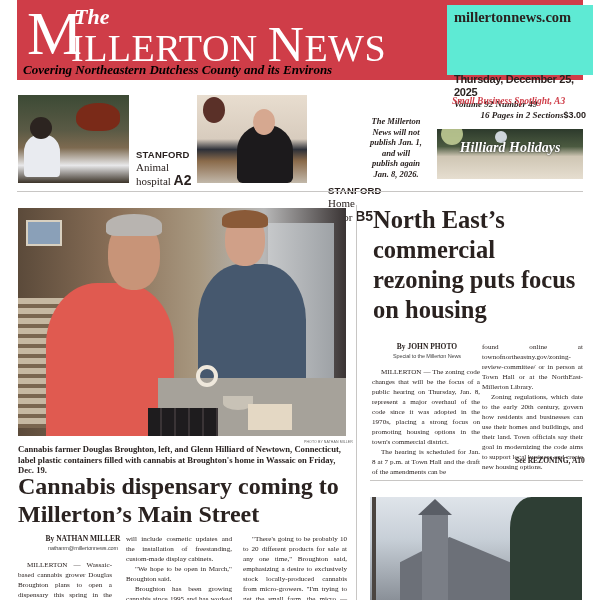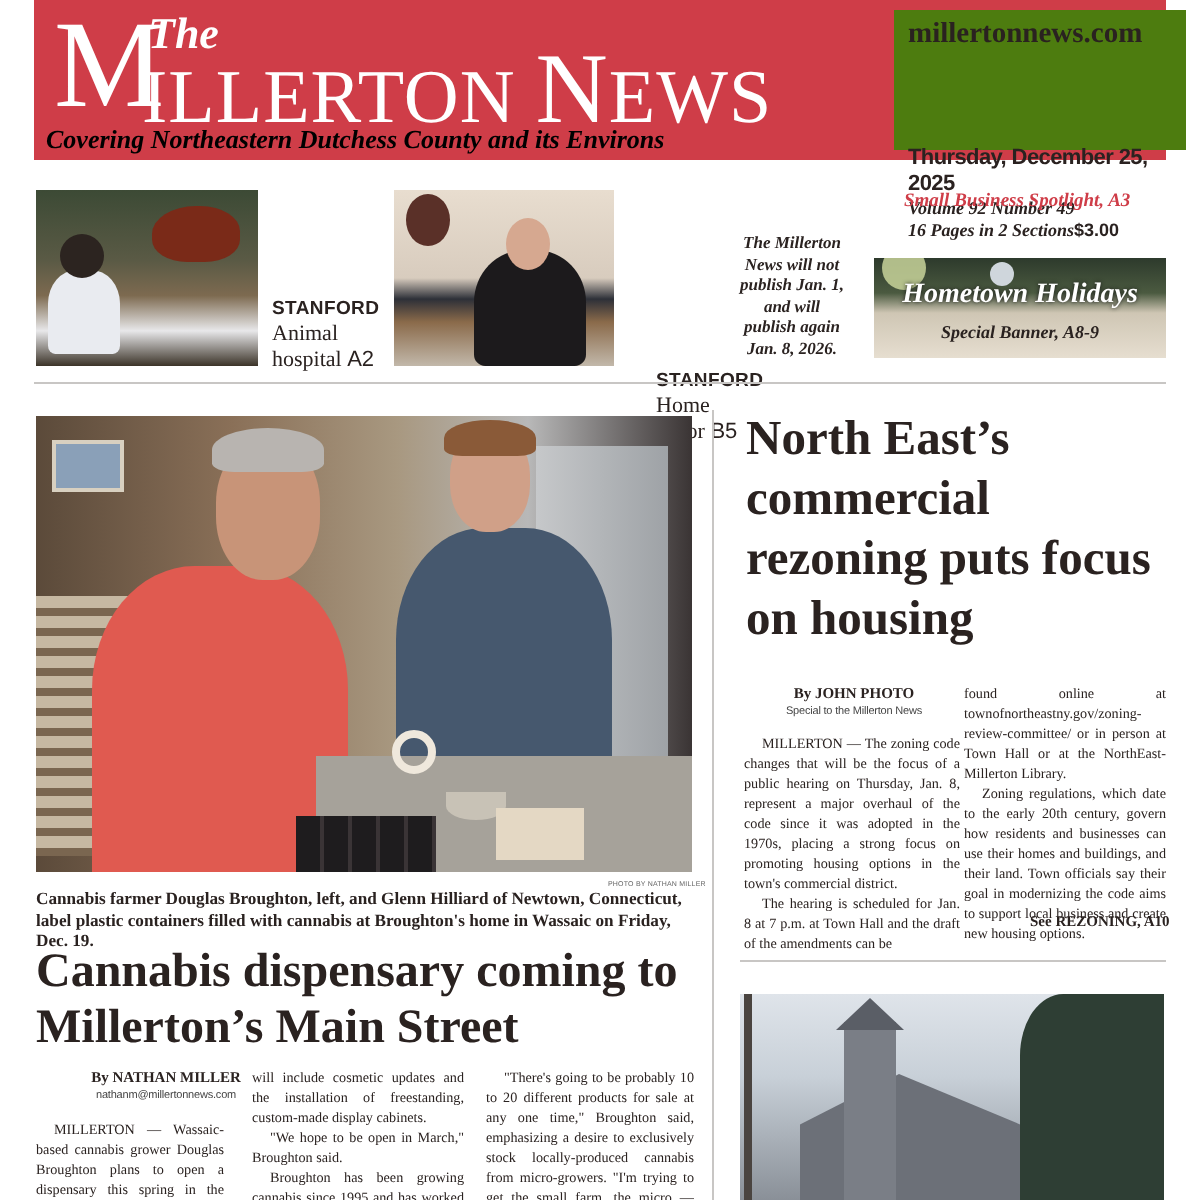--- a/index.html
+++ b/index.html
@@ -8,41 +8,41 @@
 
     
     .masthead { position: absolute; left: 17px; top: 0; width: 566px; height: 80px; background: #cf3d48; }
     .mast-title { position: absolute; left: 10px; top: 2px; color: #fff; white-space: nowrap; }
     .mast-m { position: absolute; left: 0; top: 0; font-size: 62px; line-height: 62px; font-family: "Liberation Serif", serif; }
     .mast-the { position: absolute; left: 47px; top: 2px; font-size: 22px; font-style: italic; font-weight: bold; font-family: "Liberation Serif", serif; }
     .mast-rest { position: absolute; left: 44px; top: 22px; font-size: 38px; line-height: 40px; letter-spacing: 0.5px; font-family: "Liberation Serif", serif; }
     .mast-rest .big { font-size: 50px; }
     .mast-tagline { position: absolute; left: 6px; top: 62px; color: #000000; font-size: 13px; font-style: italic; font-weight: bold; white-space: nowrap; }
 
-    .infobox { position: absolute; left: 430px; top: 5px; width: 146px; height: 70px; background: #4d7c0f; padding: 4px 7px; color: #2a2220; }
+    .infobox { position: absolute; left: 430px; top: 5px; width: 146px; height: 70px; background: #5eead4; padding: 4px 7px; color: #2a2220; }
     .info-url { font-size: 14.5px; font-weight: bold; line-height: 16px; font-family: "Liberation Serif", serif; }
     .info-date { font-size: 11px; font-weight: bold; font-family: "Liberation Sans", sans-serif; line-height: 13px; letter-spacing: -0.3px; margin-top: 48px; }
     .info-vol { font-size: 9px; font-style: italic; font-weight: bold; line-height: 11px; }
-    .info-row { display: flex; justify-content: flex-start; font-size: 9px; font-style: italic; font-weight: bold; line-height: 11px; }
+    .info-row { display: flex; justify-content: flex-end; font-size: 9px; font-style: italic; font-weight: bold; line-height: 11px; }
     .info-price { font-style: normal; font-family: "Liberation Sans", sans-serif; font-size: 9px; }
 
     
     .teaser-img { position: absolute; overflow: hidden; }
     .teaser1 { left: 18px; top: 95px; width: 111px; height: 88px; background: linear-gradient(180deg, #3c4a35 0%, #5a5a45 40%, #7d6a50 60%, #e8e8ea 80%, #3b3328 100%); }
     .panda { position: absolute; left: 58px; top: 8px; width: 44px; height: 28px; background: #7a2a18; border-radius: 50% 45% 40% 40%; }
     .kid { position: absolute; left: 6px; top: 40px; width: 36px; height: 42px; background: #e9ebf0; border-radius: 40% 40% 10% 10%; }
     .kid-head { position: absolute; left: 12px; top: 22px; width: 22px; height: 22px; background: #2c2420; border-radius: 50%; }
     .teaser2 { left: 197px; top: 95px; width: 110px; height: 88px; background: linear-gradient(180deg, #e8ddcf 0%, #d8ccbe 50%, #2d3038 62%, #8a6a4a 75%, #c2b8aa 100%); }
     .woman { position: absolute; left: 40px; top: 30px; width: 56px; height: 58px; background: #1c1a1c; border-radius: 45% 45% 10% 10%; }
     .woman-face { position: absolute; left: 56px; top: 14px; width: 22px; height: 26px; background: #d6a890; border-radius: 50%; }
     .oval { position: absolute; left: 6px; top: 2px; width: 22px; height: 26px; background: #5a3028; border-radius: 50%; }
 
     .teaser-label { position: absolute; font-size: 11px; line-height: 13px; color: #2a2220; }
     .teaser-label .loc { font-family: "Liberation Sans", sans-serif; font-weight: bold; font-size: 9.5px; letter-spacing: 0.2px; }
-    .teaser-label .pg { font-family: "Liberation Sans", sans-serif; font-weight: normal; font-size: 11px; }
+    .teaser-label .pg { font-family: "Liberation Sans", sans-serif; font-weight: bold; font-size: 14px; }
     .tl1 { left: 136px; top: 148px; }
     .tl2 { left: 328px; top: 148px; margin-top: 36px; }
 
     .notice { position: absolute; left: 368px; top: 116px; width: 56px; font-size: 8.5px; line-height: 10.5px; font-style: italic; font-weight: bold; text-align: center; color: #2a2220; }
 
     .spotlight { position: absolute; left: 452px; top: 96px; font-size: 9.5px; font-style: italic; font-weight: bold; color: #cf3d48; white-space: nowrap; }
     .holiday { position: absolute; left: 437px; top: 129px; width: 146px; height: 50px; background: linear-gradient(180deg, #2d3a2c 0%, #4b5a40 35%, #cfc6b4 55%, #e6ded0 100%); overflow: hidden; }
     .holiday-title { position: absolute; left: 0; top: 11px; width: 146px; text-align: center; color: #fff; font-size: 14px; font-style: italic; font-weight: bold; text-shadow: 0 0 2px #1a1a1a; white-space: nowrap; }
     .holiday-sub { position: absolute; left: 0; top: 32px; width: 146px; text-align: center; color: #2a2220; font-size: 9px; font-style: italic; font-weight: bold; white-space: nowrap; }
     .lime { position: absolute; left: 4px; top: -6px; width: 22px; height: 22px; border-radius: 50%; background: #c8d49a; opacity: 0.85; }
@@ -145,22 +145,21 @@
   <div>Home</div>
   <div><span>decor </span><span class="pg">B5</span></div>
 </div>
 
 <div class="notice">The Millerton News will not publish Jan. 1, and will publish again Jan. 8, 2026.</div>
 
 <div class="spotlight">Small Business Spotlight, A3</div>
 <div class="holiday">
   <div class="lime"></div>
   <div class="ornament"></div>
-  <div class="holiday-title">Hometown Holidays</div>
-  <div class="holiday-sub">Special Banner, A8-9</div>
+  <div class="holiday-title">Hilliard Holidays</div>
 </div>
 
 <div class="rule rule-top"></div>
 <div class="vrule vrule-main"></div>
 
 <div class="main-photo">
   <div class="frame"></div>
   <div class="shelf"></div>
   <div class="fridge"></div>
   <div class="man1-body"></div>

